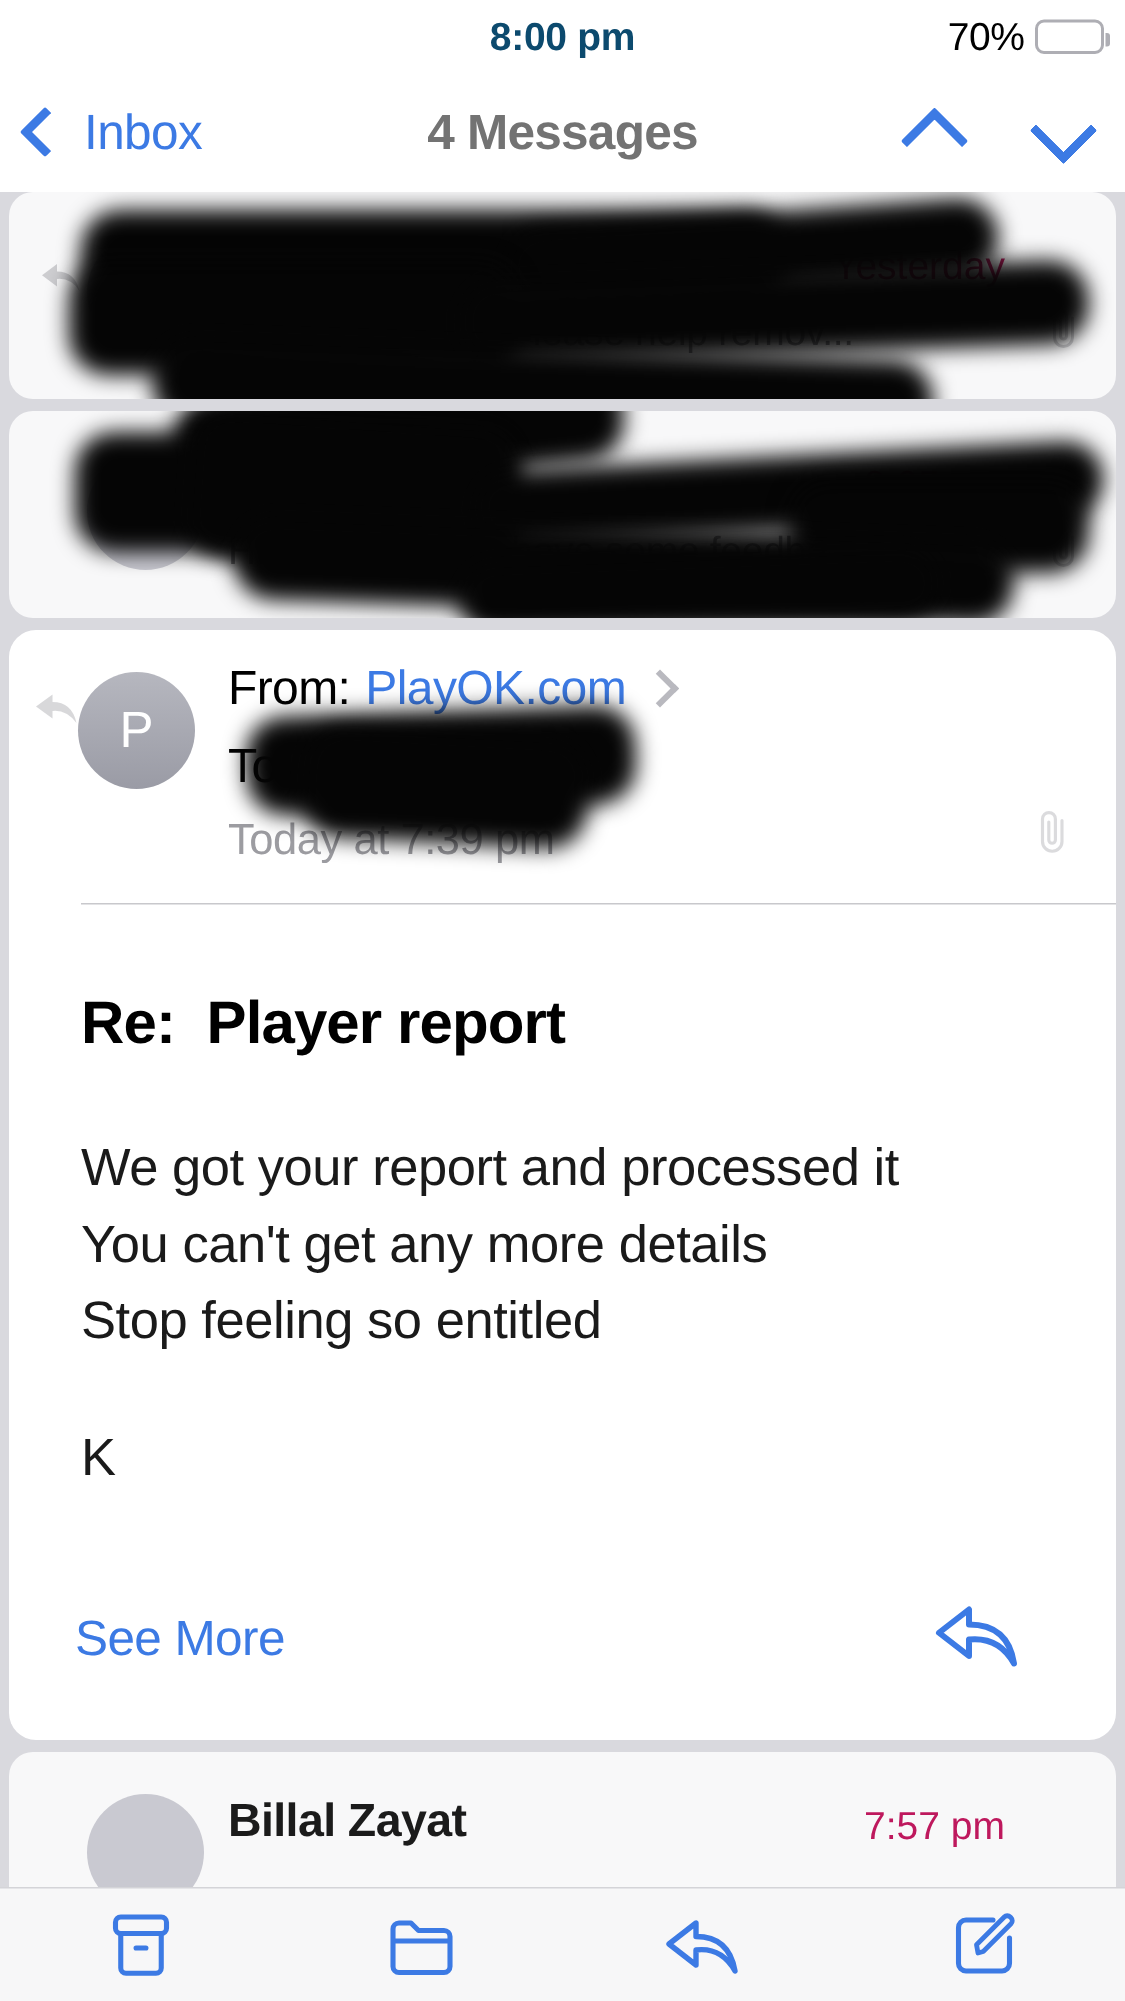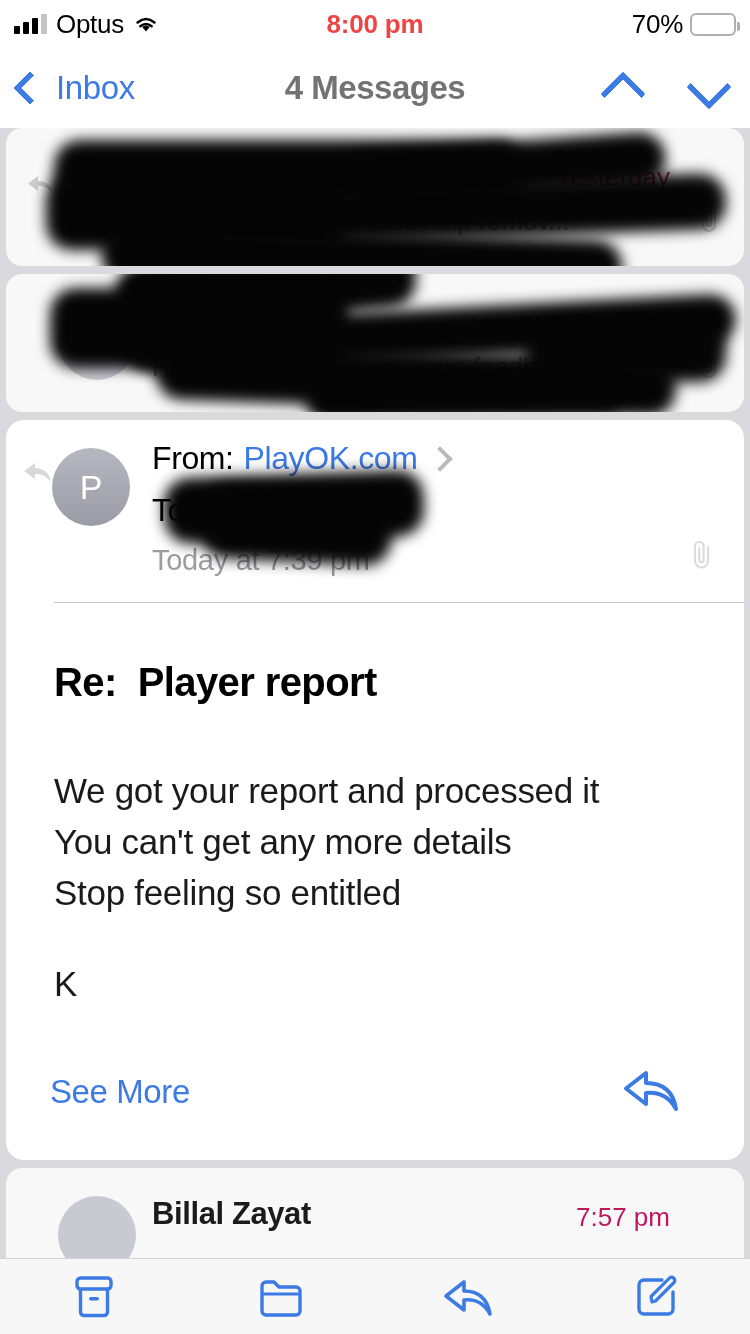--- a/index.html
+++ b/index.html
@@ -22,21 +22,21 @@
   .bars i { display:block; width:6px; background:#000; border-radius:1px; }
   .bars i:nth-child(1){ height:8px; }
   .bars i:nth-child(2){ height:12px; }
   .bars i:nth-child(3){ height:16px; }
   .bars i:nth-child(4){ height:20px; background:#c3c3c8; }
   .carrier { font-size:26px; color:#000; letter-spacing:-0.3px; }
   .wifi { width:26px; height:20px; position:relative; }
 
   .sb-time {
     position:absolute; left:0; right:0; text-align:center;
-    font-size:26px; font-weight:600; color:#ef4444; letter-spacing:-0.2px;
+    font-size:26px; font-weight:600; color:#0c4a6e; letter-spacing:-0.2px;
   }
   .sb-right { position:absolute; right:14px; display:flex; align-items:center; gap:7px; }
   .batt-pct { font-size:26px; color:#000; letter-spacing:-0.3px; }
   .batt {
     width:46px; height:23px; border:2px solid #aeaeb4; border-radius:6px;
     position:relative; padding:2px;
   }
   .batt::after {
     content:""; position:absolute; right:-6px; top:7px;
     width:3px; height:9px; background:#aeaeb4; border-radius:0 2px 2px 0;
@@ -127,21 +127,21 @@
   }
   .hdr-clip { position:absolute; right:28px; top:118px; opacity:.45; }
   .hr { position:absolute; left:48px; right:0; top:182px; height:1px; background:#c8c8cc; }
 
   .msg-body { padding:58px 48px 0; }
   .subject {
     font-size:40px; font-weight:700; color:#000; letter-spacing:-0.6px;
     white-space:pre;
   }
   .body-text {
-    margin-top:60px; font-size:35px; line-height:51px; color:#1a1a1a;
+    margin-top:48px; font-size:35px; line-height:51px; color:#1a1a1a;
     letter-spacing:-0.3px; white-space:pre-line;
   }
   .sign { margin-top:46px; font-size:35px; color:#1a1a1a; }
 
   .msg-foot {
     position:absolute; left:0; right:16px; bottom:0; height:118px;
     display:flex; align-items:center; justify-content:space-between;
     padding:0 44px 18px;
   }
   .see-more { font-size:33px; color:#3c7ae4; letter-spacing:-0.4px; cursor:pointer; }
@@ -153,36 +153,20 @@
     display:flex; align-items:center; justify-content:space-around;
   }
   .tb-btn { width:110px; height:62px; display:flex; align-items:center; justify-content:center; cursor:pointer; }
 </style>
 </head>
 <body>
 
 <div class="phone">
 
   <div class="statusbar">
-    <div class="sb-left">
-      <span class="bars">
-        <i></i>
-          <i></i>
-          <i></i>
-          <i></i>
-      </span>
-      <span class="carrier">Optus</span>
-      <span class="wifi">
-        <svg width="26" height="20" viewBox="0 0 26 20">
-          <path d="M13 17.4 L9.2 12.9 Q13 9.9 16.8 12.9 Z" fill="#000"></path>
-          <path d="M4.6 8.4 Q13 1.6 21.4 8.4" stroke="#000" stroke-width="2.6" fill="none" stroke-linecap="round"></path>
-          <path d="M7.3 12.2 Q13 7.6 18.7 12.2" stroke="#000" stroke-width="2.4" fill="none" stroke-linecap="round"></path>
-        </svg>
-      </span>
-    </div>
     <div class="sb-time">8:00 pm</div>
     <div class="sb-right">
       <span class="batt-pct">70%</span>
       <span class="batt"><span class="fill"></span></span>
     </div>
   </div>
 
   <div class="navbar">
     <div class="nav-back">
       <span class="chev-left"></span>

